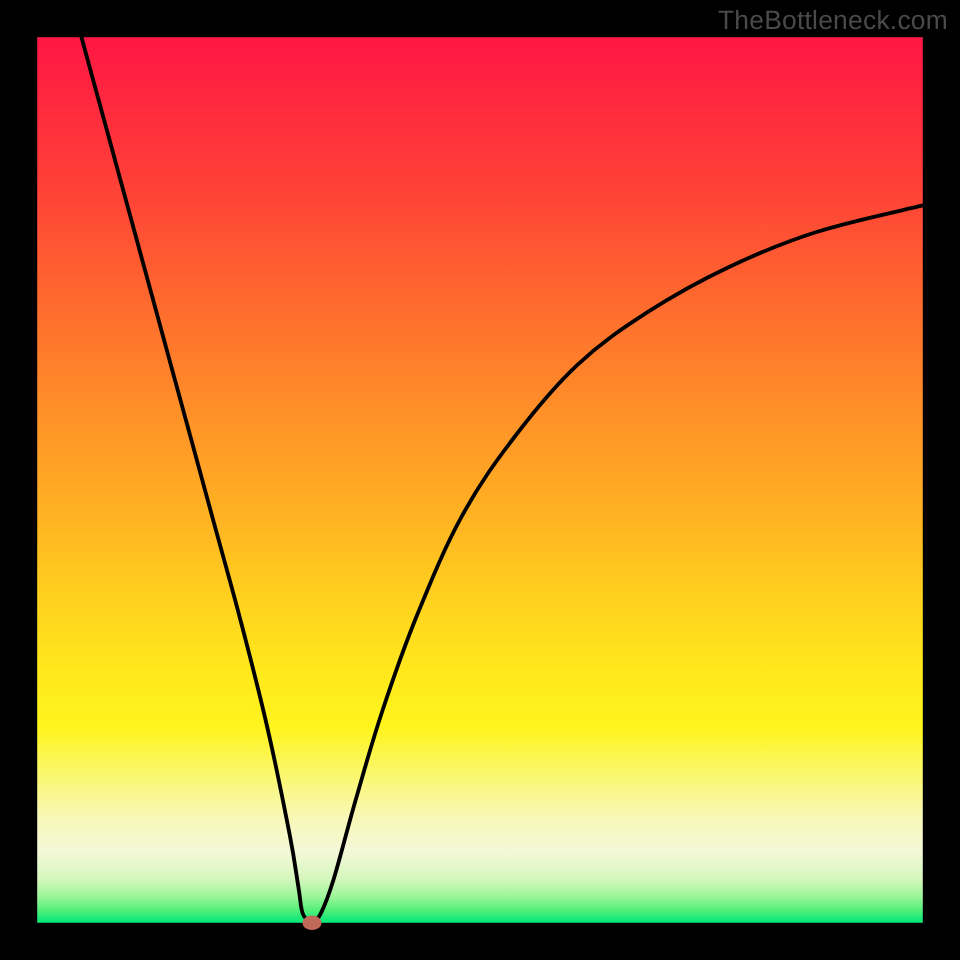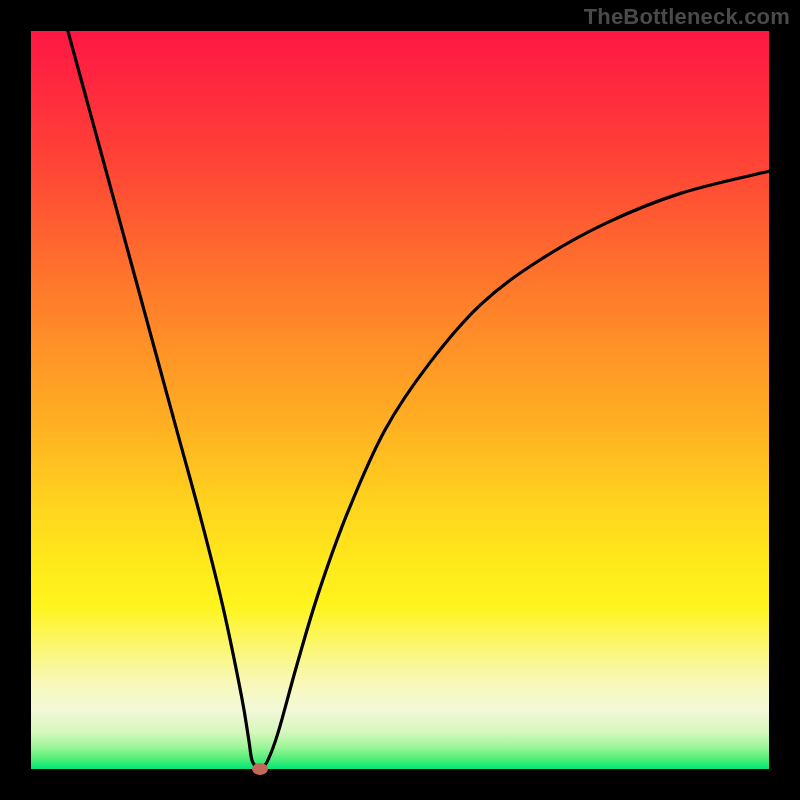--- a/index.html
+++ b/index.html
@@ -16,21 +16,21 @@
     width: 800px;
     height: 800px;
     background: #000;
   }
   .watermark {
     position: absolute;
     top: 4px;
     right: 10px;
     color: #4a4a4a;
     font-size: 22px;
-    font-weight: 700;
+    font-weight: 400;
     letter-spacing: 0.2px;
     z-index: 5;
     user-select: none;
   }
   .plot-wrap {
     position: absolute;
     left: 31px;
     top: 31px;
     width: 738px;
     height: 738px;

